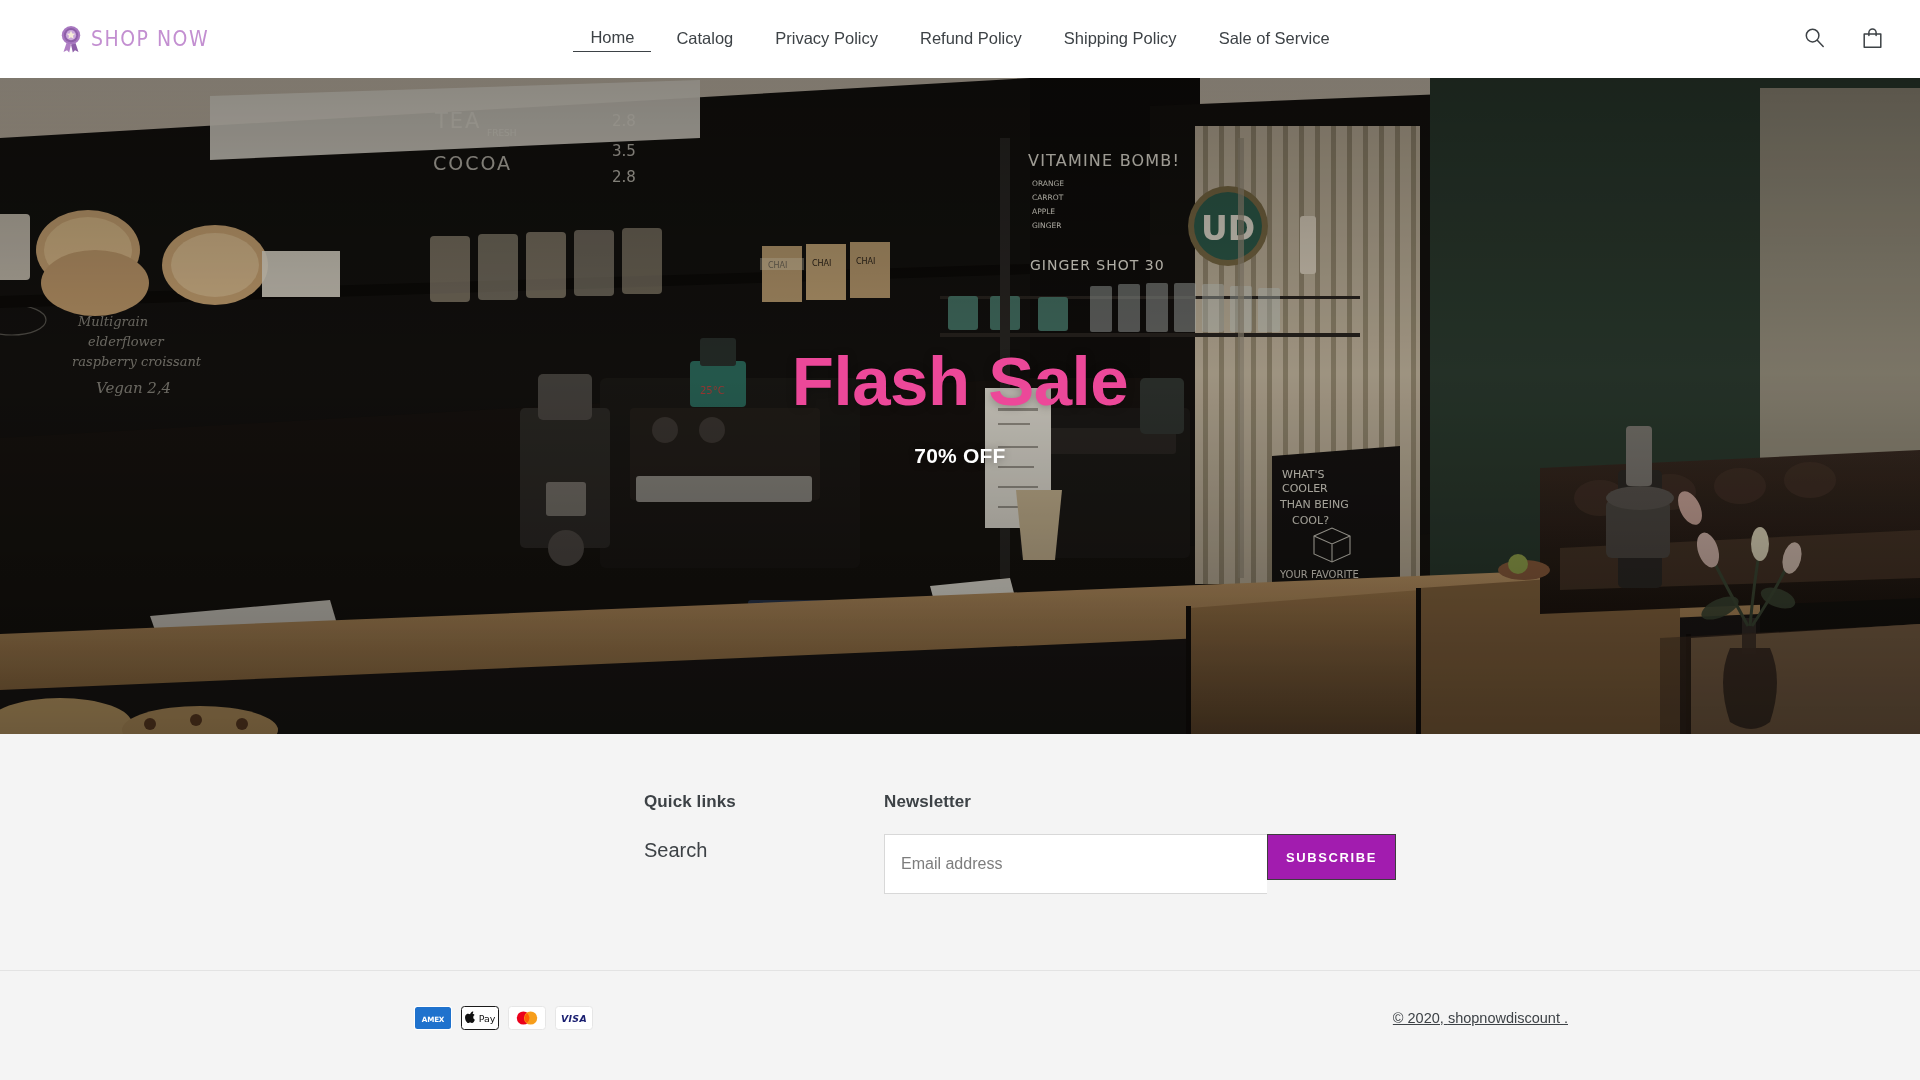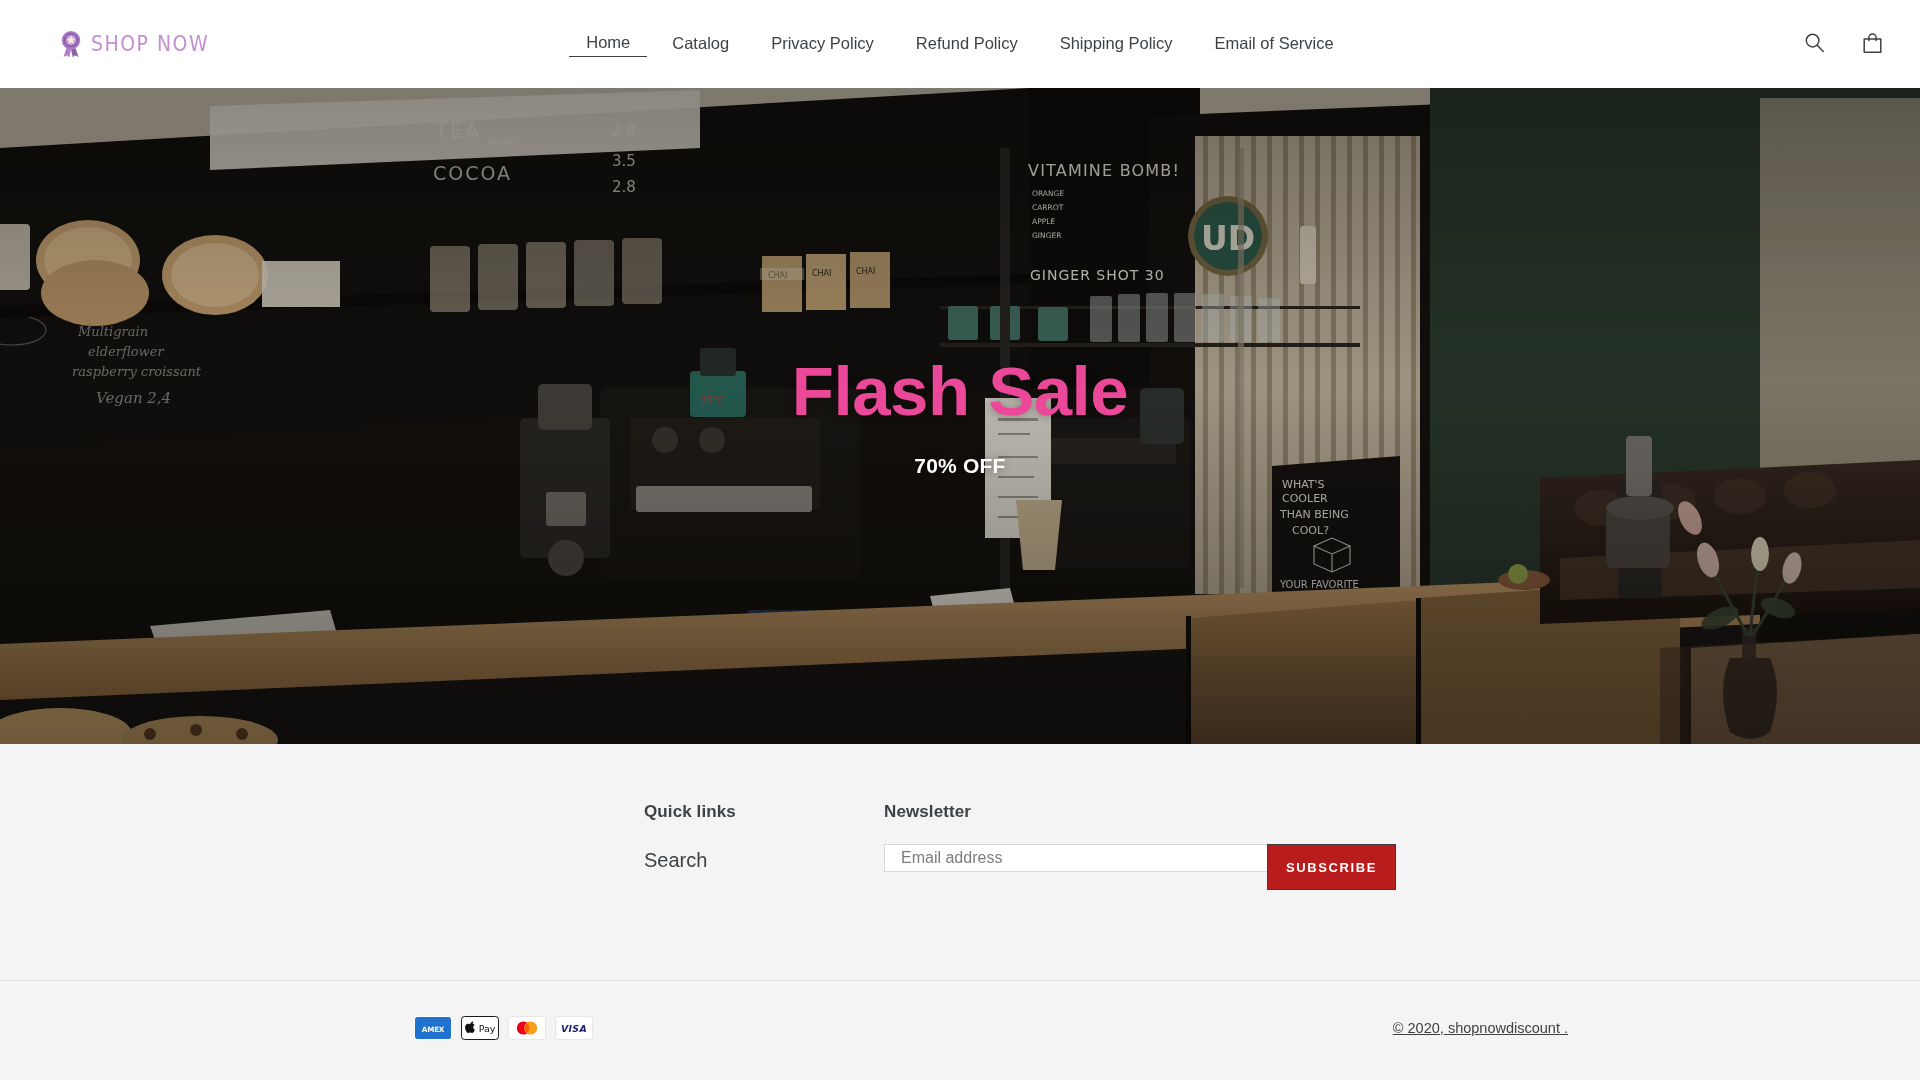--- a/index.html
+++ b/index.html
@@ -8,21 +8,21 @@
     width: 1920px; height: 1080px;
     overflow: hidden;
     background: #ffffff;
     font-family: "Liberation Sans", sans-serif;
     -webkit-font-smoothing: antialiased;
   }
 
   
   .site-header {
     position: relative;
-    height: 88px;
+    height: 78px;
     background: #ffffff;
     display: flex;
     align-items: center;
     padding: 0 26px 0 58px;
   }
   .logo-wrap {
     display: flex;
     align-items: center;
     gap: 7px;
     text-decoration: none;
@@ -148,36 +148,36 @@
     line-height: 1.6;
   }
 
   .newsletter-form {
     display: flex;
     width: 512px;
     margin-top: 6px;
   }
   .email-input {
     flex: 1;
-    height: 28px;
+    height: 60px;
     border: 1px solid #d8d8d8;
     border-right: none;
     background: #ffffff;
     padding: 0 16px;
     font-size: 16px;
     color: #3d4246;
     font-family: "Liberation Sans", sans-serif;
     outline: none;
     border-radius: 0;
   }
   .email-input::placeholder { color: #7d7d7d; }
   .subscribe-btn {
     height: 46px;
     min-width: 120px;
-    background: #b91c1c;
+    background: #a21caf;
     color: #ffffff;
     border: 1px solid #3d3d3d;
     font-size: 13px;
     font-weight: bold;
     letter-spacing: 1.6px;
     text-transform: uppercase;
     cursor: pointer;
     font-family: "Liberation Sans", sans-serif;
     padding: 0 18px;
     border-radius: 0;
@@ -237,21 +237,21 @@
     </span>
     <span class="logo-text">SHOP NOW</span>
   </a>
 
   <nav class="main-nav">
     <a href="#" class="active">Home</a>
     <a href="#">Catalog</a>
     <a href="#">Privacy Policy</a>
     <a href="#">Refund Policy</a>
     <a href="#">Shipping Policy</a>
-    <a href="#">Email of Service</a>
+    <a href="#">Sale of Service</a>
   </nav>
 
   <div class="header-icons">
     <button class="icon-btn">
       <span>
         <svg width="21" height="21" viewBox="0 0 21 21" fill="none" aria-hidden="true">
           <circle cx="8.6" cy="8.6" r="6.3" stroke="#3d4246" stroke-width="1.5"></circle>
           <line x1="13.3" y1="13.3" x2="19.2" y2="19.4" stroke="#3d4246" stroke-width="1.5" stroke-linecap="round"></line>
         </svg>
       </span>

